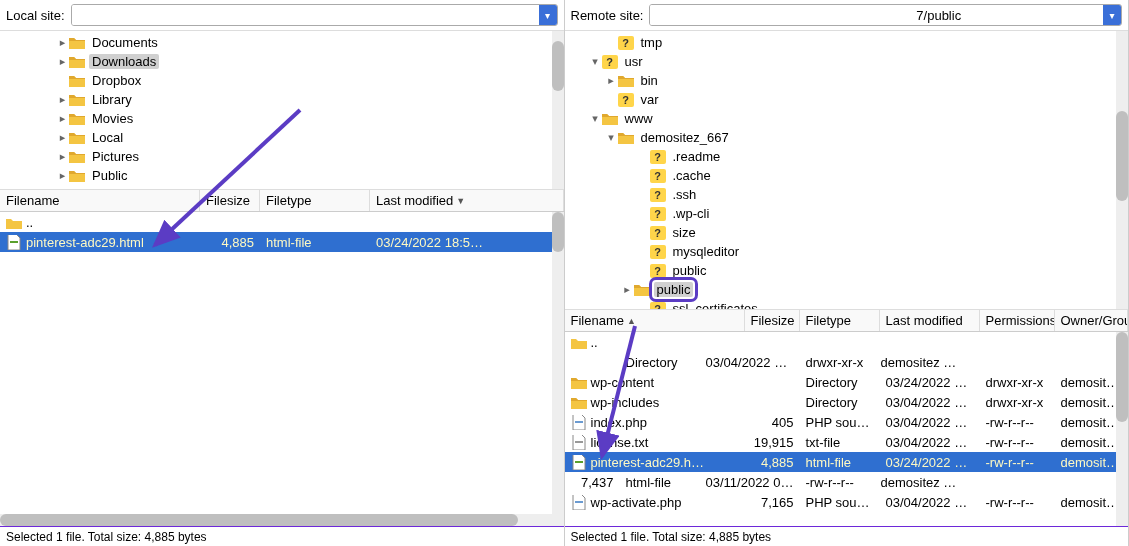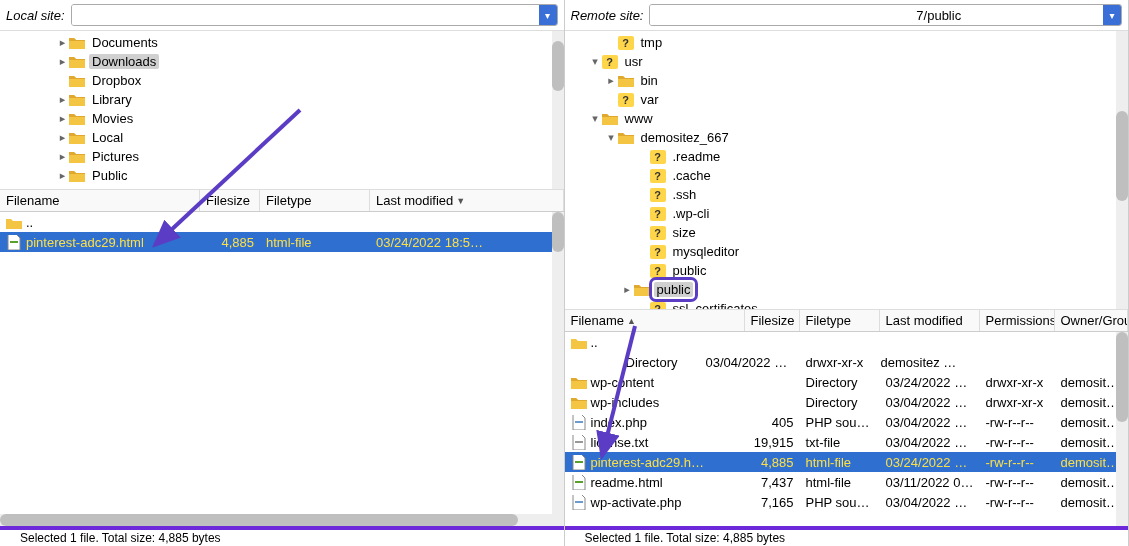--- a/index.html
+++ b/index.html
@@ -1,42 +1,42 @@
 <!DOCTYPE html>
 <html><head>
 <meta charset="utf-8">
 <style>
   * { box-sizing: border-box; margin: 0; padding: 0; font-family: -apple-system, BlinkMacSystemFont, "Segoe UI", sans-serif; font-size: 13px; }
   body { width: 1129px; height: 546px; display: flex; background: #fff; position: relative; overflow: hidden; }
   .panel { flex: 1; display: flex; flex-direction: column; border-right: 1px solid #ccc; min-width: 0; }
   .panel:last-child { border-right: none; }
   .site-bar { display: flex; align-items: center; padding: 4px 6px; gap: 6px; }
-  .site-label { white-space: nowrap; font-style: italic; }
+  .site-label { white-space: nowrap; }
   .site-combo { flex: 1; display: flex; align-items: center; border: 1px solid #aaa; border-radius: 3px; height: 22px; background: #fff; overflow: hidden; }
   .site-combo input { flex: 1; border: none; padding: 0 6px; height: 100%; outline: none; background: #fff; }
   .site-combo .dd { width: 18px; height: 100%; background: #3a6fd8; display: flex; align-items: center; justify-content: center; color: #fff; font-size: 10px; }
   .tree { flex: 0 0 160px; overflow: auto; border-top: 1px solid #ddd; border-bottom: 1px solid #ddd; padding: 2px 0; position: relative; }
   .remote .tree { flex: 0 0 280px; }
   .tree-row { display: flex; align-items: center; height: 19px; white-space: nowrap; }
   .disc { width: 13px; text-align: center; color: #666; font-size: 11px; }
   .folder-icon, .q-icon { width: 16px; height: 14px; margin-right: 4px; display: inline-flex; align-items: center; justify-content: center; }
   .folder-icon svg { width: 16px; height: 13px; }
   .q-icon { background: #ffd54a; border-radius: 2px; font-weight: bold; font-size: 11px; color: #333; }
   .tree-label { padding: 0 3px; border-radius: 2px; }
   .tree-label.sel { background: #d0d0d0; }
   .tree-label.hi { outline: 3px solid #5b3cc4; outline-offset: 2px; background: #d0d0d0; }
   .list-head { display: flex; border-bottom: 1px solid #ccc; background: #f9f9f9; height: 22px; align-items: center; }
   .list-head .col { padding: 0 6px; border-right: 1px solid #ddd; height: 100%; display: flex; align-items: center; gap: 3px; white-space: nowrap; overflow: hidden; }
   .sort-ind { font-size: 9px; color: #555; }
   .list-body { flex: 1; overflow: auto; position: relative; }
   .frow { display: flex; height: 20px; align-items: center; white-space: nowrap; }
   .frow .cell { padding: 0 6px; overflow: hidden; text-overflow: ellipsis; }
-  .frow.sel { background: #2f6fd0; color: #fde047; }
+  .frow.sel { background: #2f6fd0; color: #fef9c3; }
   .file-icon { width: 16px; height: 14px; display: inline-flex; align-items: center; justify-content: center; margin-right: 4px; flex-shrink: 0; }
-  .status { height: 20px; padding: 2px 20px; border-top: 4px solid #6d28d9; font-size: 12px; display: flex; align-items: center; }
+  .status { height: 20px; padding: 2px 6px; border-top: 1px solid #6d28d9; font-size: 12px; display: flex; align-items: center; }
   
   .local .c-name { width: 200px; display:flex; align-items:center; }
   .local .c-size { width: 60px; text-align: right; }
   .local .c-type { width: 110px; }
   .local .c-mod { flex: 1; }
   
   .remote .c-name { width: 180px; display:flex; align-items:center; }
   .remote .c-size { width: 55px; text-align: right; }
   .remote .c-type { width: 80px; }
   .remote .c-mod { width: 100px; }
@@ -424,29 +424,20 @@
           </span>
           <span>pinterest-adc29.h…</span>
         </div>
         <div class="cell c-size">4,885</div>
         <div class="cell c-type">html-file</div>
         <div class="cell c-mod">03/24/2022 1…</div>
         <div class="cell c-perm">-rw-r--r--</div>
         <div class="cell c-own">demositez …</div>
       </div>
       <div class="frow">
-        <div class="cell c-name">
-          <span class="file-icon">
-            <svg viewBox="0 0 14 16" width="14" height="16">
-              <path d="M1 0 L9 0 L13 4 L13 16 L1 16 Z" fill="#fff" stroke="#888" stroke-width="1"></path>
-              <rect x="3" y="7" width="8" height="2" fill="#5aa02c"></rect>
-            </svg>
-          </span>
-          <span>readme.html</span>
-        </div>
         <div class="cell c-size">7,437</div>
         <div class="cell c-type">html-file</div>
         <div class="cell c-mod">03/11/2022 0…</div>
         <div class="cell c-perm">-rw-r--r--</div>
         <div class="cell c-own">demositez …</div>
       </div>
       <div class="frow">
         <div class="cell c-name">
           <span class="file-icon">
             <svg viewBox="0 0 14 16" width="14" height="16">

